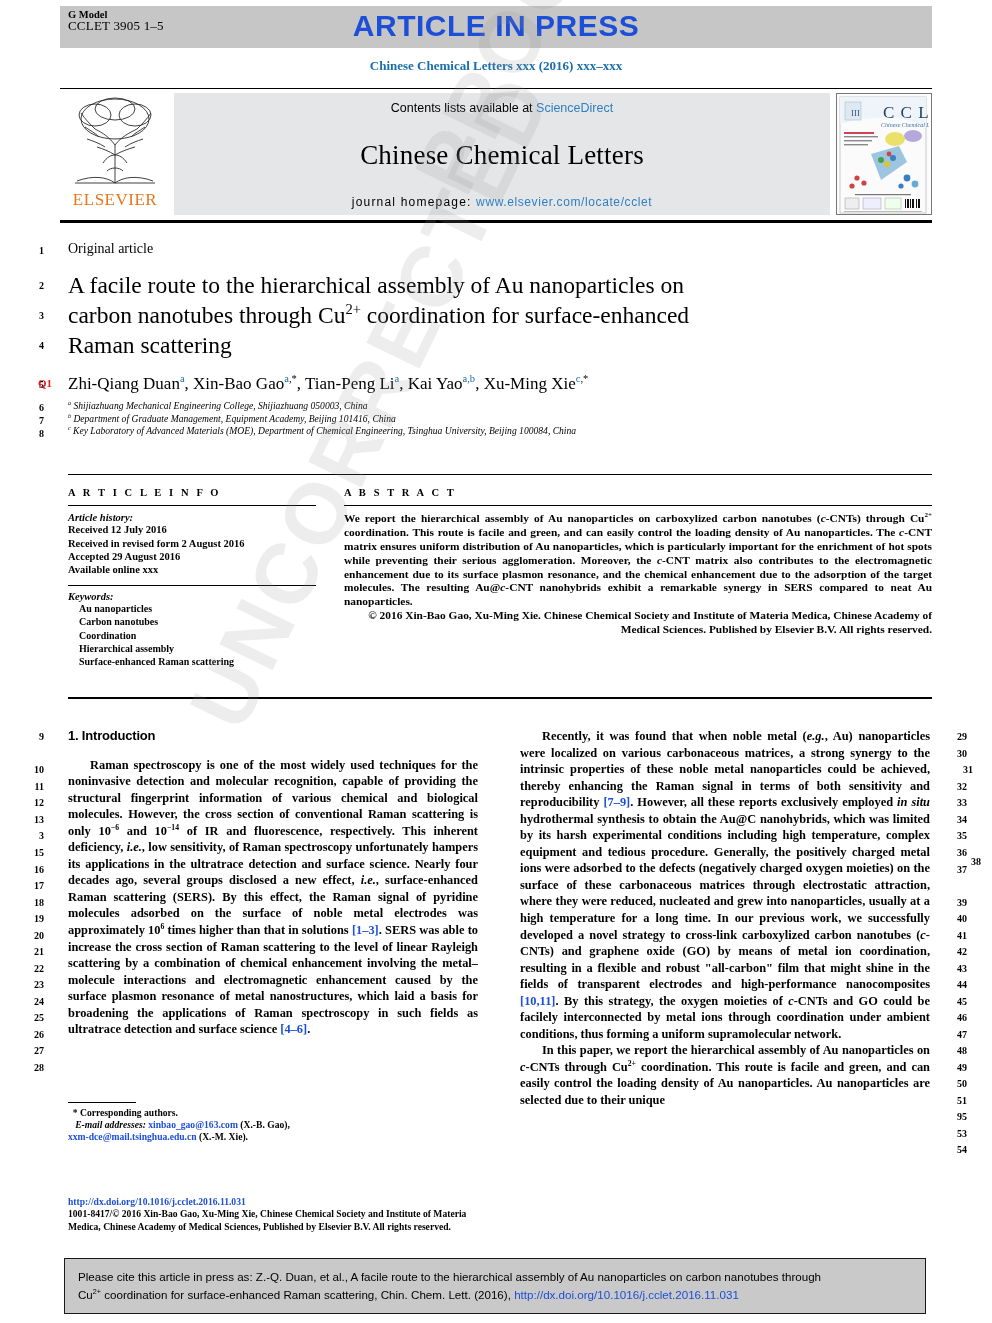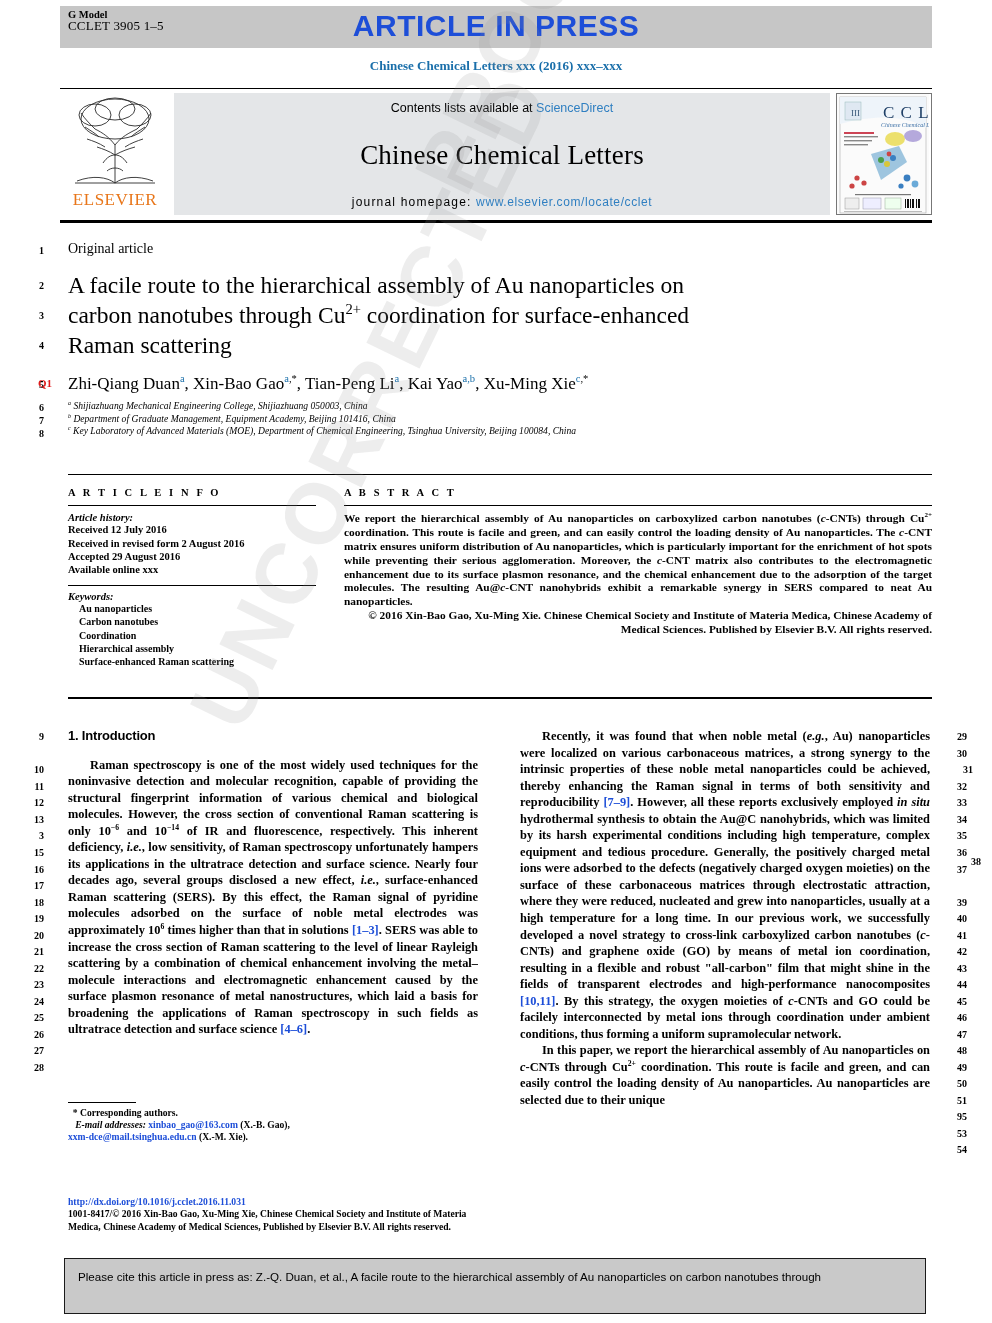--- a/index.html
+++ b/index.html
@@ -563,13 +563,14 @@
 </div>
 
 <div class="doi-block">
   <div class="link">http://dx.doi.org/10.1016/j.cclet.2016.11.031</div>
   <div>1001-8417/© 2016 Xin-Bao Gao, Xu-Ming Xie, Chinese Chemical Society and Institute of Materia Medica, Chinese Academy of Medical Sciences, Published by Elsevier B.V. All rights reserved.</div>
 </div>
 
 <div class="citebox"></div>
 <div class="cite-text">
   <span class="ind">Please cite this article in press as: Z.-Q. Duan, et al., A facile route to the hierarchical assembly of Au nanoparticles on carbon nanotubes through</span>
+  <span class="ind"><span>Cu</span><sup>2+</sup><span> coordination for surface-enhanced Raman scattering, Chin. Chem. Lett. (2016), </span><span class="link">http://dx.doi.org/10.1016/j.cclet.2016.11.031</span></span>
 </div>
 
 </body></html>

